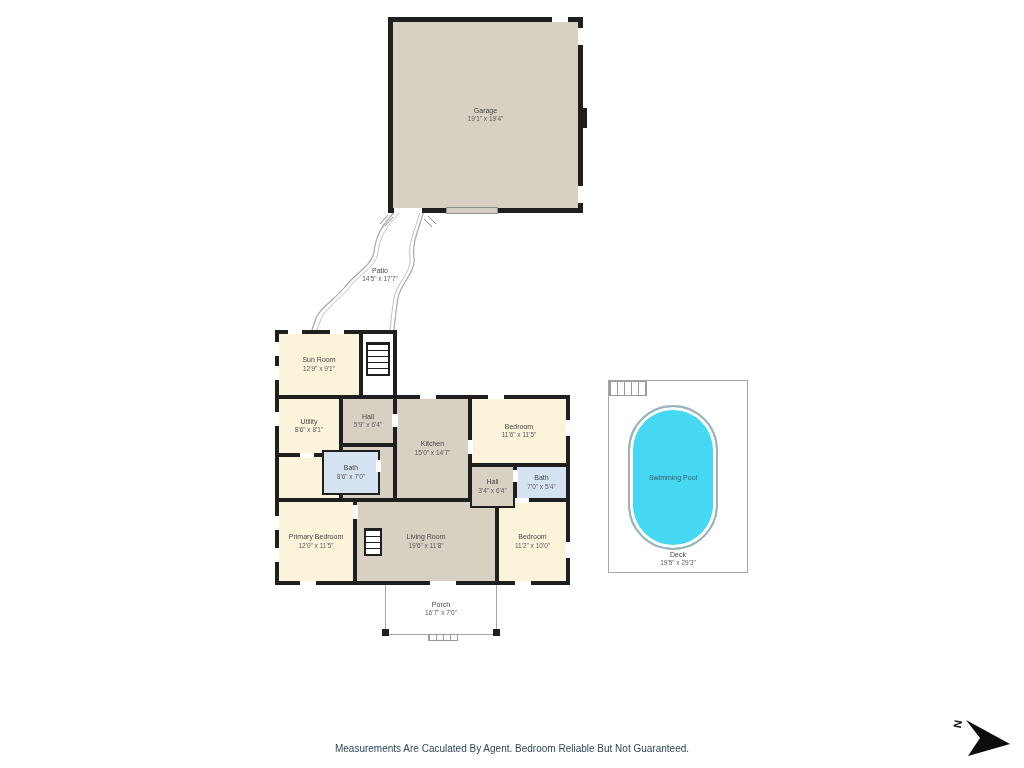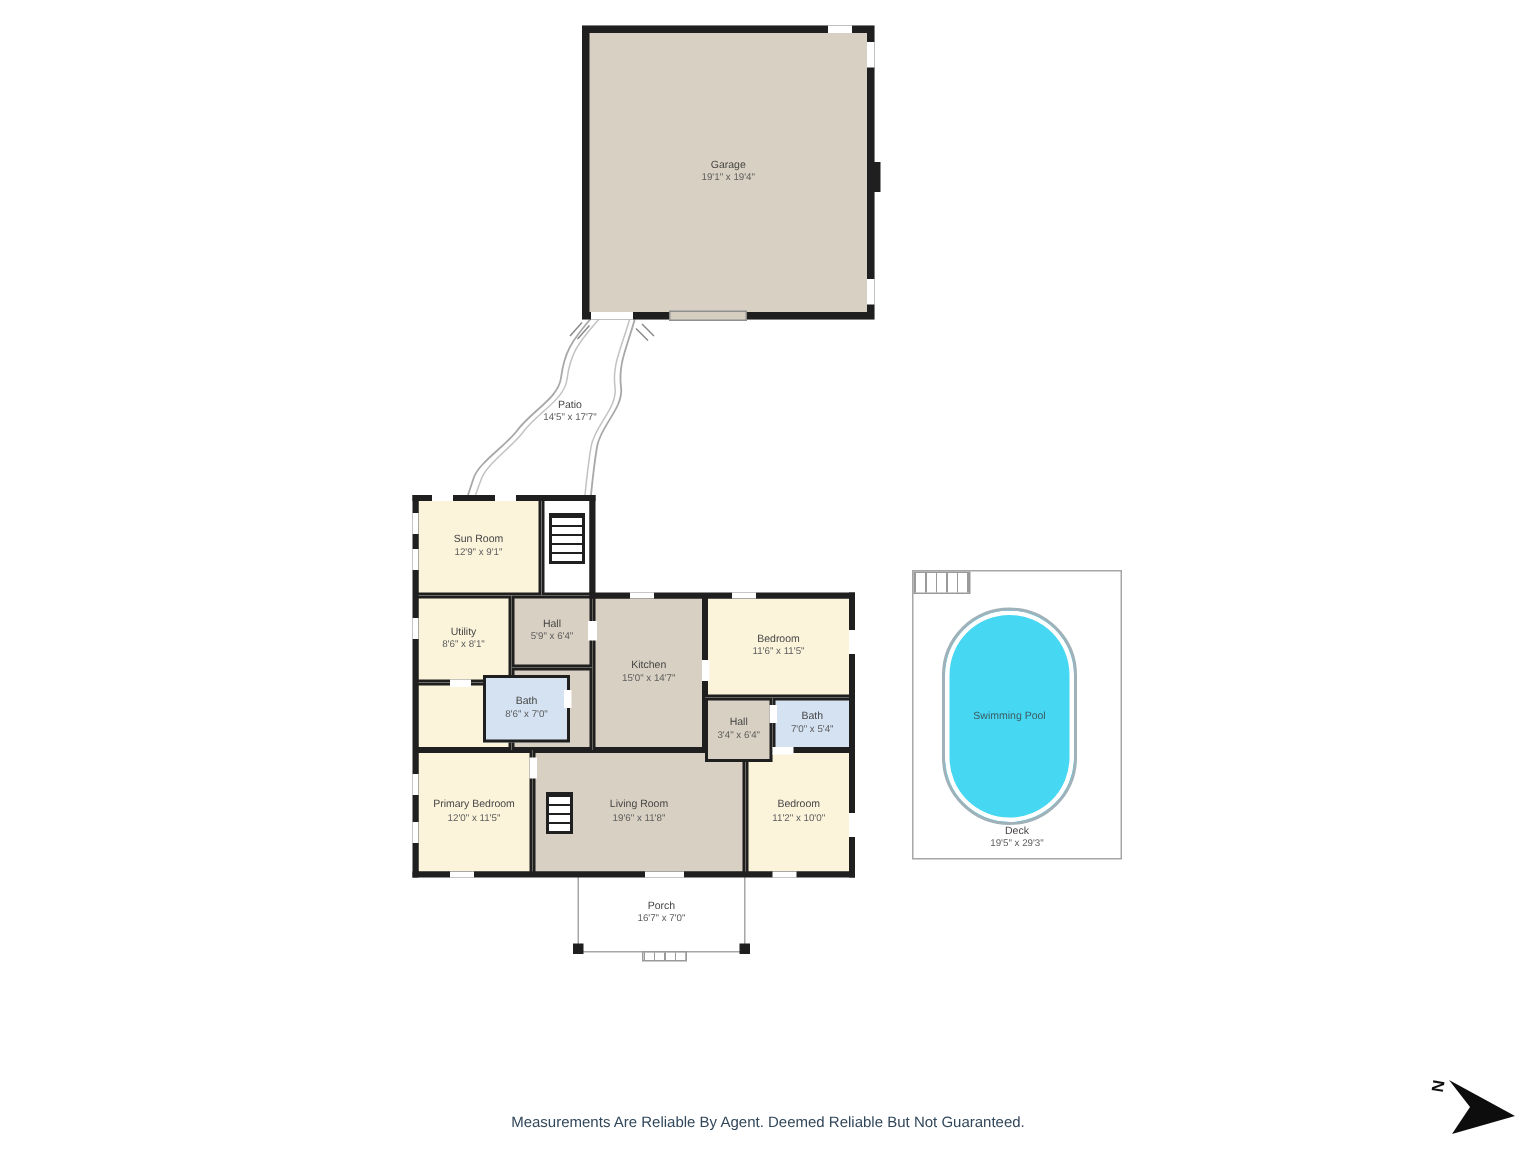--- a/index.html
+++ b/index.html
@@ -188,21 +188,21 @@
   <div class="gap" style="left:420px;top:395px;width:16px;height:4px;"></div>
   <div class="gap" style="left:488px;top:395px;width:16px;height:4px;"></div>
   <div class="gap" style="left:300px;top:453px;width:14px;height:5px;"></div>
   <div class="gap" style="left:353px;top:505px;width:5px;height:14px;"></div>
   <div class="gap" style="left:468px;top:440px;width:5px;height:14px;"></div>
   <div class="gap" style="left:515px;top:498px;width:14px;height:5px;"></div>
   <div class="gap" style="left:376px;top:460px;width:5px;height:12px;"></div>
   <div class="gap" style="left:513px;top:470px;width:5px;height:12px;"></div>
   <div class="gap" style="left:392px;top:414px;width:6px;height:13px;"></div>
 
-  <div class="footer">Measurements Are Reliable By Agent. Deemed Reliable But Not Guaranteed.</div>
+  <div class="footer">Measurements Are Caculated By Agent. Bedroom Reliable But Not Guaranteed.</div>
 
   <div class="compass">
     <span class="compass-n">N</span>
     <svg width="64" height="54" viewBox="0 0 64 54" style="position:absolute;left:0;top:0;">
       <polygon points="58,32 14,8 28,26 16,44" fill="#0d0d0d"></polygon>
     </svg>
   </div>
 
 </div>
 

